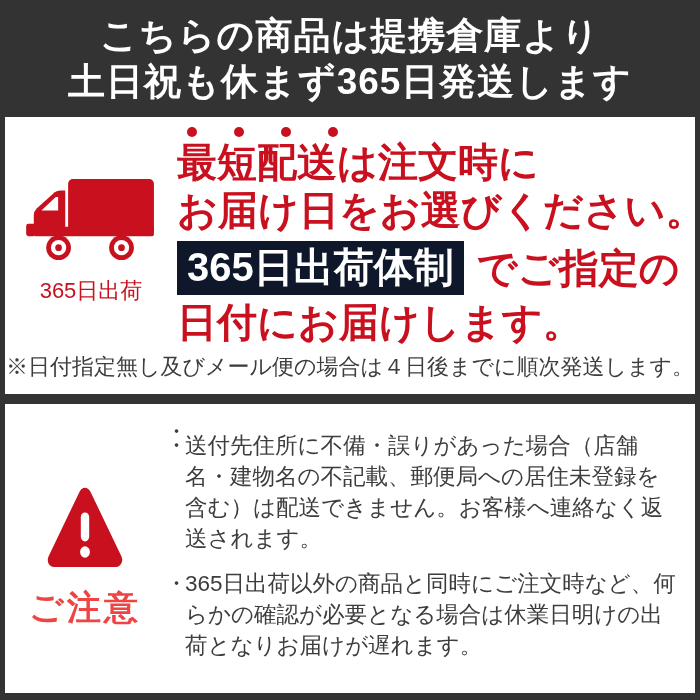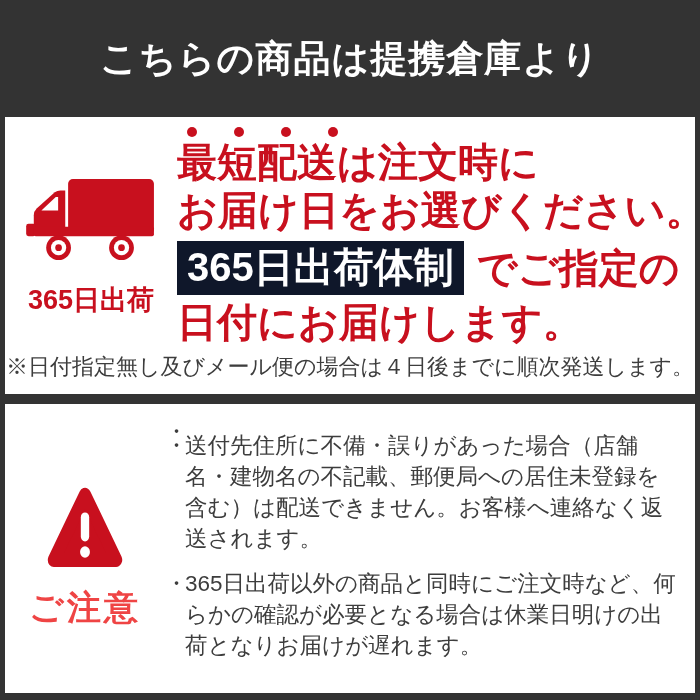--- a/index.html
+++ b/index.html
@@ -23,21 +23,21 @@
   }
   
   .panel { background: #ffffff; width: 100%; }
   
   .shipping { flex: 0 0 277px; height: 277px; display: flex; flex-direction: column; }
   .ship-main { display: flex; flex: 1; }
   .ship-left {
     flex: 0 0 172px; display: flex; flex-direction: column;
     align-items: center; padding-top: 62px;
   }
-  .truck-label { font-size: 27px; font-weight: 700; margin-top: 17px; white-space: nowrap; }
+  .truck-label { font-size: 22px; font-weight: 400; margin-top: 11px; white-space: nowrap; }
   .ship-right { flex: 1; padding-top: 9px; }
   .dots { display: flex; padding-left: 10px; height: 12px; align-items: center; }
   .dot { width: 10px; height: 10px; border-radius: 50%; margin-right: 37px; }
   .hl {
     font-size: 40px; font-weight: 700; line-height: 48px;
     white-space: nowrap; letter-spacing: 0px;
   }
   .hl-row { display: flex; align-items: center; margin-top: 7px; margin-bottom: 3px; }
   .hl-box {
     color: #ffffff; font-size: 40px; font-weight: 700;
@@ -67,20 +67,21 @@
   }
   .bullet-marker { position: absolute; left: 0; top: 0; }
 </style>
 </head>
 <body>
 
 <div class="page">
 
   <header class="banner">
     <div>こちらの商品は提携倉庫より</div>
+    <div>土日祝も休まず365日発送します</div>
   </header>
 
   <section class="panel shipping">
     <div class="ship-main">
       <div class="ship-left">
         <span>
           <svg width="130" height="82" viewBox="0 0 136 86" xmlns="http://www.w3.org/2000/svg">
             <g fill="#c8101e">
               <rect x="44" y="0" width="90" height="58" rx="5"></rect>
               <path d="M8 58 L8 38 Q8 34 11 31 L30 14 Q32.5 12 36 12 L41 12 L41 58 Z"></path>

